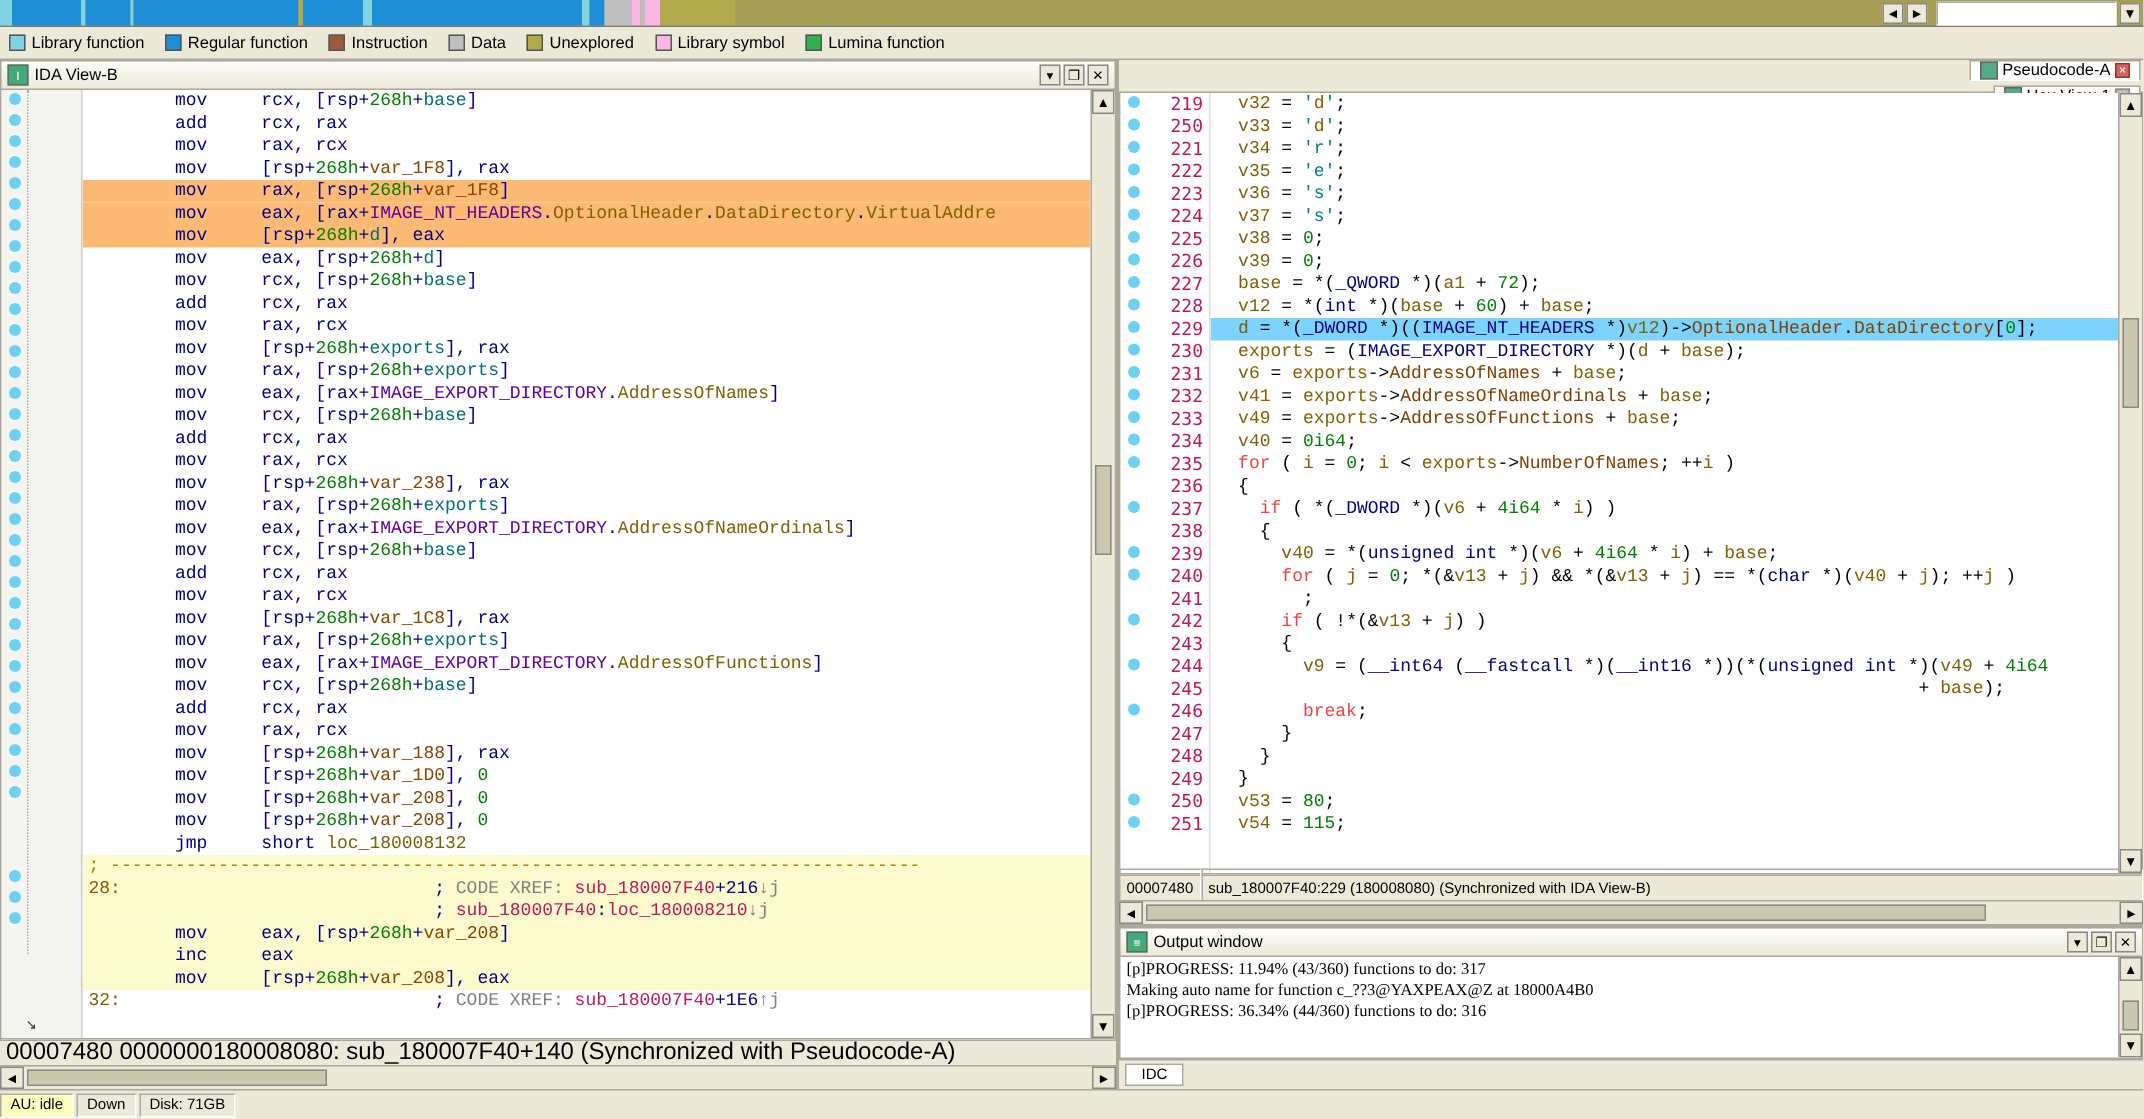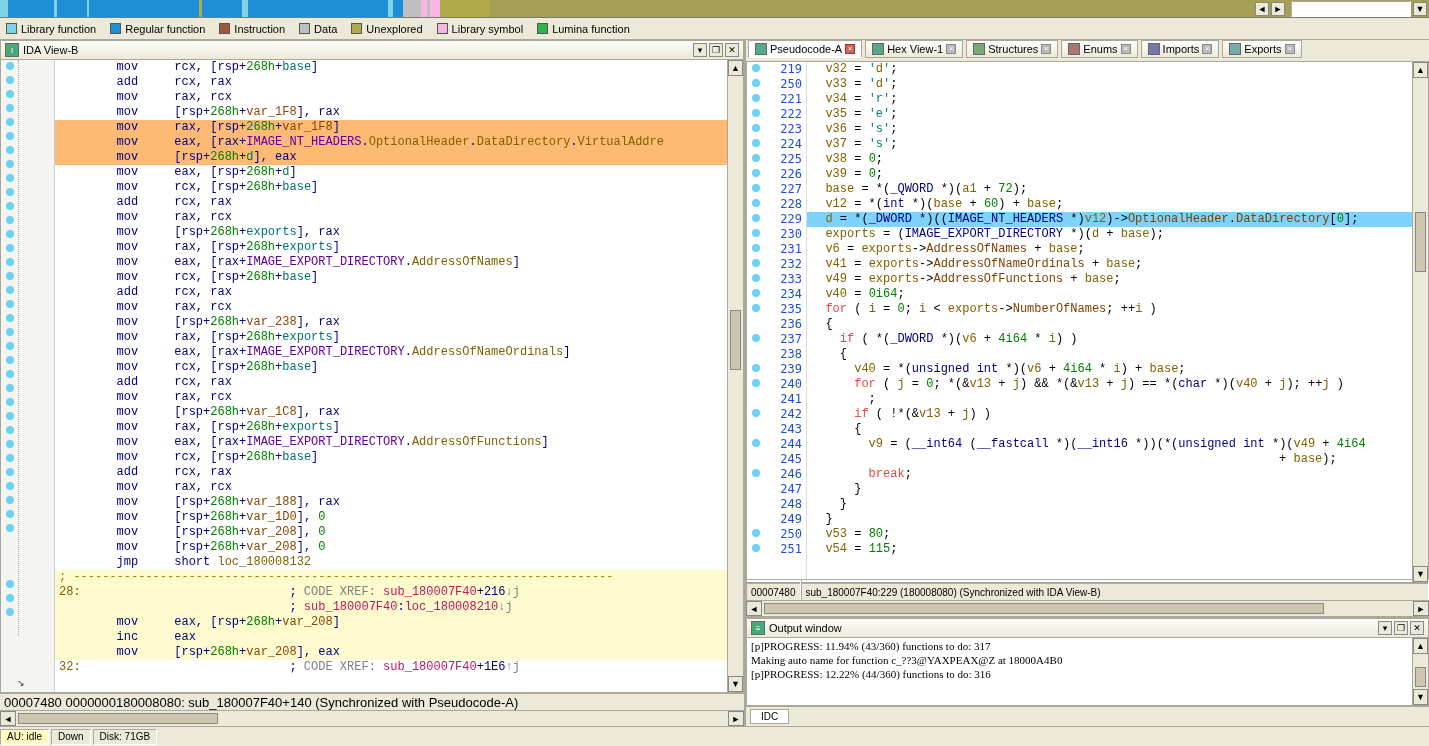--- a/index.html
+++ b/index.html
@@ -68,33 +68,33 @@
   .kw-teal { color:#007070;}
   .kw-gray { color:#808080;}
   .comment { color:#be185d;}
   .scroll-v { width:16px; background:#ece9d8; border-left:1px solid #aca899; position:relative;}
   .scroll-v .thumb { position:absolute; left:2px; right:2px; top:250px; height:60px; background:#cdc7b0; border:1px solid #888;}
   .scroll-v .arr { position:absolute; left:0;right:0; height:16px; background:#ece9d8; border:1px solid #888; display:flex;align-items:center;justify-content:center;font-size:9px;}
   .scroll-h { height:16px; background:#ece9d8; border-top:1px solid #aca899; display:flex;}
   .scroll-h .track{flex:1;position:relative;}
   .scroll-h .thumb{position:absolute;top:2px;bottom:2px;left:2px;width:200px;background:#cdc7b0;border:1px solid #888;}
   .scroll-h .arr{width:16px;border:1px solid #888;display:flex;align-items:center;justify-content:center;font-size:9px;}
-  .statusline{ height:17px; background:#ece9d8; border-top:1px solid #aca899; font-size:13px; display:flex;align-items:center; padding:0 4px;}
-  
-  .tabstrip { height:22px; background:#ece9d8; display:flex; align-items:flex-start; gap:3px; padding:0 2px; border-bottom:1px solid #aca899;}
+  .statusline{ height:17px; background:#ece9d8; border-top:1px solid #aca899; font-size:16px; display:flex;align-items:center; padding:0 4px;}
+  
+  .tabstrip { height:22px; background:#ece9d8; display:flex; align-items:flex-end; gap:3px; padding:0 2px; border-bottom:1px solid #aca899;flex-direction:column;}
   .tab { height:18px; padding:0 6px; border:1px solid #aca899; background:linear-gradient(#fff,#ece9d8); display:flex;align-items:center; gap:3px; cursor:pointer; font-size:11px;}
   .tab.active { background:#fff; border-bottom:1px solid #fff;}
   .tab .ticon{ width:12px;height:12px; background:#5a8; border:1px solid #666; font-size:7px;display:flex;align-items:center;justify-content:center;color:#fff;}
   .tab .close{ width:10px;height:10px;background:#d0665a;border:1px solid #933;color:#fff;font-size:8px;line-height:8px;text-align:center;}
   .tab .close.gray{ background:#bbb;border:1px solid #888;}
   
   .pseudo-host{flex:1; display:flex; overflow:hidden; background:#fff; border:1px solid #aca899; border-top:none;}
   .pc-gutter{ width:60px; background:#fff; border-right:1px solid #ddd; display:flex;}
   .pc-dotcol{ width:18px; display:flex;flex-direction:column;align-items:center;padding-top:2px;}
-  .pc-lncol{ flex:1; display:flex;flex-direction:column; text-align:right; padding-right:4px; color:#1d4ed8; font-family:Consolas,monospace; font-size:12px; line-height:15px;}
+  .pc-lncol{ flex:1; display:flex;flex-direction:column; text-align:right; padding-right:4px; color:#be185d; font-family:Consolas,monospace; font-size:12px; line-height:15px;}
   .pc-code{ flex:1; font-family:Consolas,'Courier New',monospace; font-size:12px; line-height:15px; white-space:pre; overflow:hidden;}
   .pc-code .row{ padding-left:4px; height:15px;}
   .pc-hl { background:#7dd3fc;}
   .c-var{ color:#806000;}
   .c-num{ color:#008000;}
   .c-str{ color:#008080;}
   .c-kw { color:#ef4444;}
   .c-type{ color:#000080;}
   .c-field{ color:#804000;}
   .status2{ height:17px; font-size:10px; background:#ece9d8; border-top:1px solid #aca899; display:flex;align-items:center;}
@@ -390,21 +390,21 @@
           <div class="win-controls">
             <div class="wc">▾</div>
             <div class="wc">❐</div>
             <div class="wc">✕</div>
           </div>
         </div>
         <div class="out-body">
           <div id="out-lines">
               <div class="line">[p]PROGRESS: 11.94% (43/360) functions to do: 317</div>
               <div class="line">Making auto name for function c_??3@YAXPEAX@Z at 18000A4B0</div>
-              <div class="line">[p]PROGRESS: 12.22% (44/360) functions to do: 316</div>
+              <div class="line">[p]PROGRESS: 36.34% (44/360) functions to do: 316</div>
             </div>
           <div class="out-scroll">
             <div class="arr">▲</div>
             <div class="thumb"></div>
             <div class="arr" style="position:absolute;bottom:0;left:0;right:0">▼</div>
           </div>
         </div>
         <div class="out-tabs">
           <div class="out-tab">IDC</div>
         </div>

